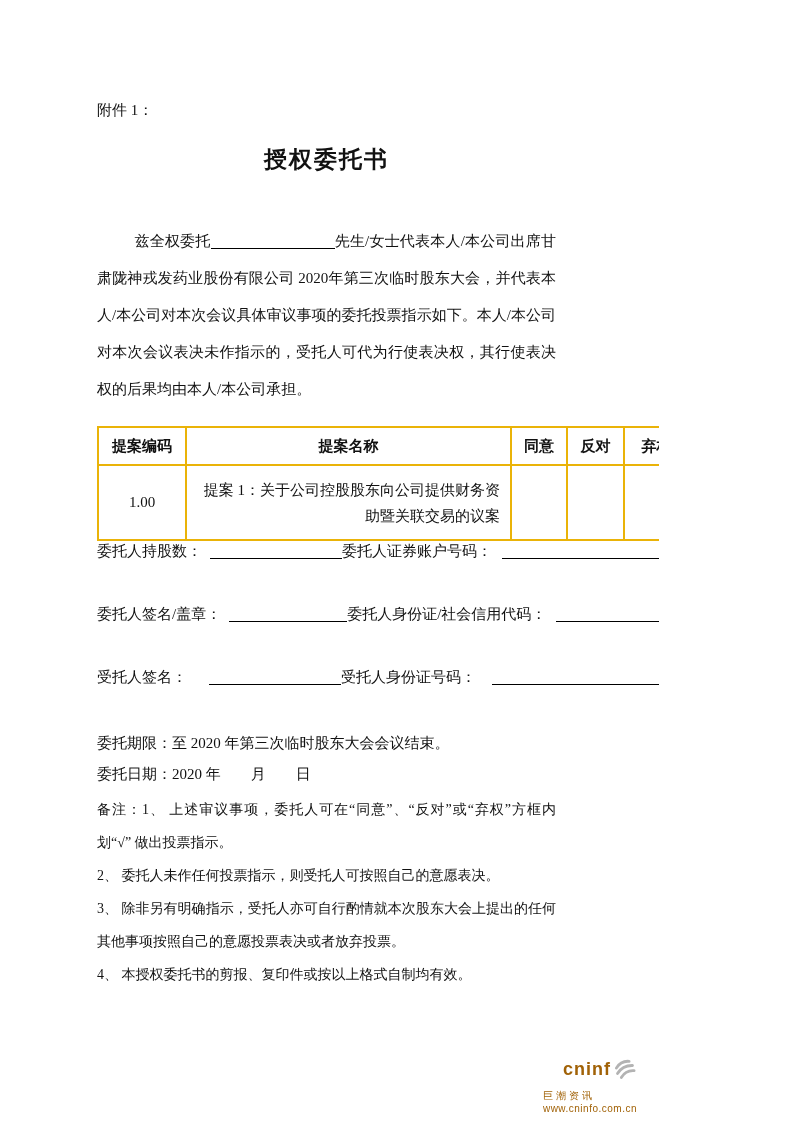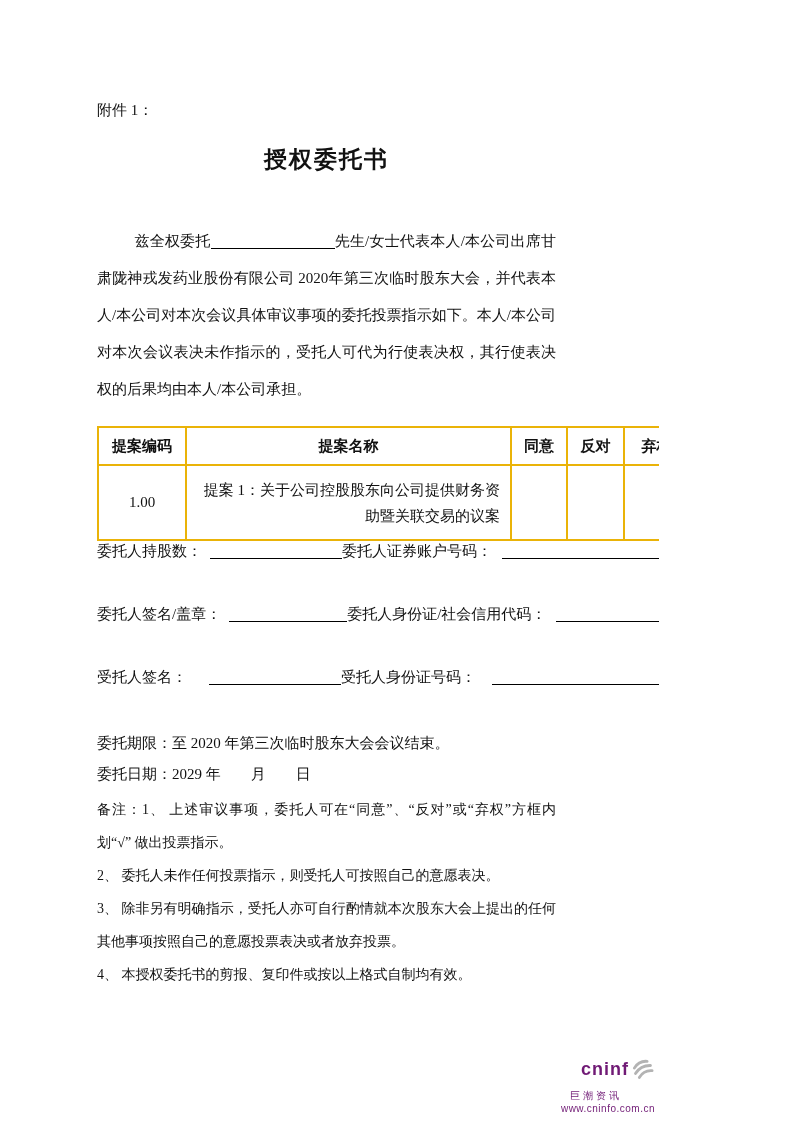--- a/index.html
+++ b/index.html
@@ -54,23 +54,23 @@
   .vote-table td.pname{text-align:right;padding:6px 10px 6px 12px;line-height:26px;}
   .sig-row{font-size:15px;line-height:20px;white-space:nowrap;}
   .sig-row.first{margin-top:74px;}
   .sig-row + .sig-row{margin-top:43px;}
   .line{font-size:15px;line-height:31px;}
   .line.period{margin-top:41px;}
   .notes{margin-top:3px;}
   .notes p{margin:0;font-size:14px;line-height:33px;text-align:justify;}
   .watermark{
     position:absolute;
-    right:4px;bottom:8px;
-    text-align:center;
-    color:#701a75;
+    right:22px;bottom:8px;
+    text-align:left;
+    color:#a16207;
     font-family:"Liberation Sans","DejaVu Sans",sans-serif;
     line-height:1.05;
   }
   .wm-top{display:flex;align-items:center;justify-content:flex-end;gap:2px;}
   .wm-brand{font-size:18px;font-weight:bold;letter-spacing:1px;}
   .wm-logo{display:block;}
   .wm-cn{font-size:10px;letter-spacing:3px;margin-top:11px;margin-right:24px;}
   .wm-url{font-size:10px;margin-top:2px;letter-spacing:0.5px;}
 </style>
 </head>
@@ -112,21 +112,21 @@
     </tbody>
   </table>
 
   <div class="sig-row"><span>委托人持股数：</span><span class="blank" style="width:132px;margin-left:8px"></span><span>委托人证券账户号码：</span><span class="blank" style="width:166px;margin-left:10px"></span></div>
 
   <div class="sig-row first"><span>委托人签名/盖章：</span><span class="blank" style="width:118px;margin-left:8px"></span><span>委托人身份证/社会信用代码：</span><span class="blank" style="width:116px;margin-left:10px"></span></div>
 
   <div class="sig-row"><span>受托人签名：</span><span class="blank" style="width:132px;margin-left:22px"></span><span>受托人身份证号码：</span><span class="blank" style="width:176px;margin-left:16px"></span></div>
 
   <div class="line period">委托期限：至 2020 年第三次临时股东大会会议结束。</div>
-  <div class="line date">委托日期：2029 年　　月　　日</div>
+  <div class="line date">委托日期：2020 年　　月　　日</div>
 
   <div class="notes">
     <p>备注：1、 上述审议事项，委托人可在“同意”、“反对”或“弃权”方框内划“√” 做出投票指示。</p>
     <p>2、 委托人未作任何投票指示，则受托人可按照自己的意愿表决。</p>
     <p>3、 除非另有明确指示，受托人亦可自行酌情就本次股东大会上提出的任何其他事项按照自己的意愿投票表决或者放弃投票。</p>
     <p>4、 本授权委托书的剪报、复印件或按以上格式自制均有效。</p>
   </div>
 
   <div class="watermark">
     <div class="wm-top">

